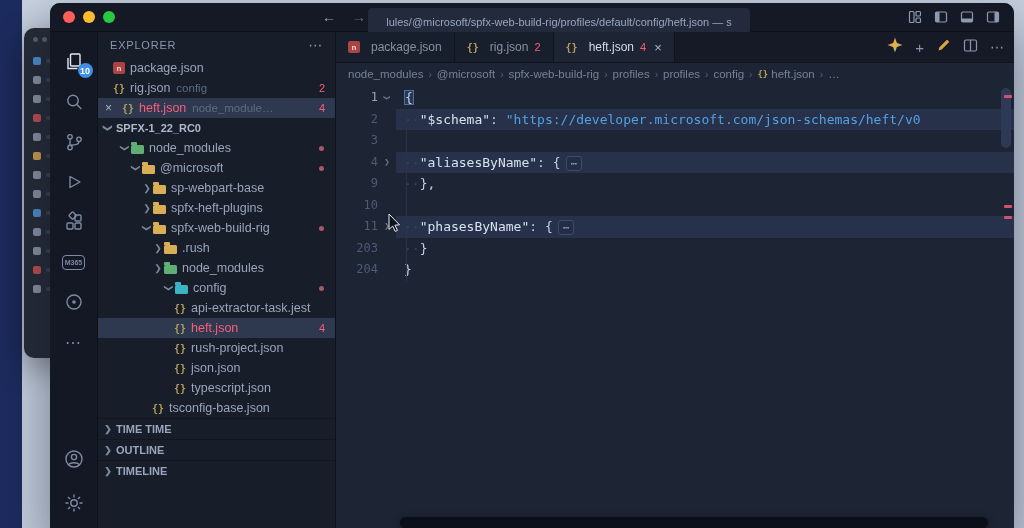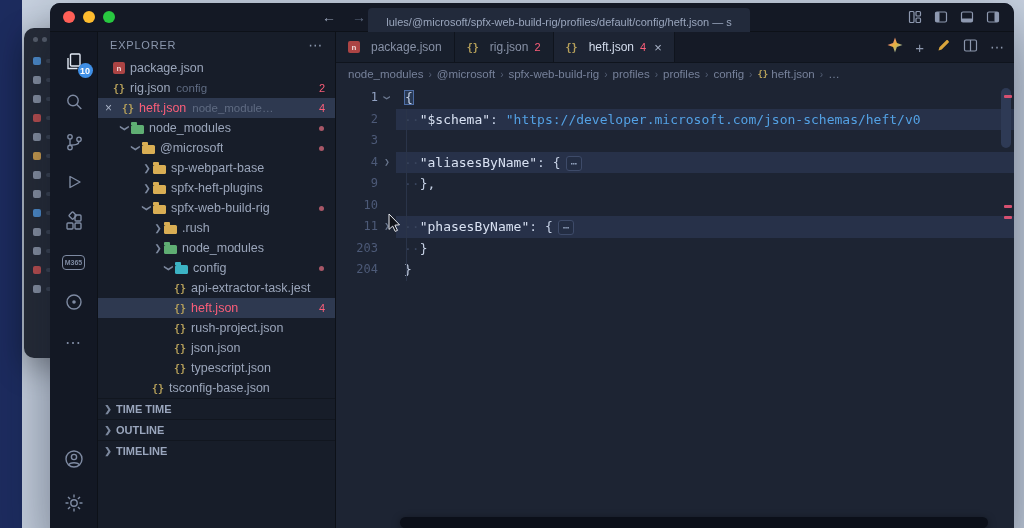--- a/index.html
+++ b/index.html
@@ -305,20 +305,24 @@
               <span class="right-badge">2</span>
             </div>
             <div class="row oe-row active">
               <span class="oe-close">×</span>
               <span class="fi fi-json">{}</span>
               <span class="lbl pink">heft.json</span>
               <span class="detail">node_modules/@...</span>
               <span class="right-badge">4</span>
             </div>
           </div>
+        <div class="sec-header">
+          <span class="twisty open">❯</span>
+          <span>SPFX-1_22_RC0</span>
+        </div>
         <div id="tree-list">
             <div class="row tree-row" style="padding-left: 21px;">
               <span class="twisty open">❯</span>
               <span class="fi fi-folder folder-pkg"></span>
               <span class="lbl">node_modules</span>
               <span class="err-dot"></span>
             </div>
             <div class="row tree-row" style="padding-left: 32px;">
               <span class="twisty open">❯</span>
               <span class="fi fi-folder"></span>

